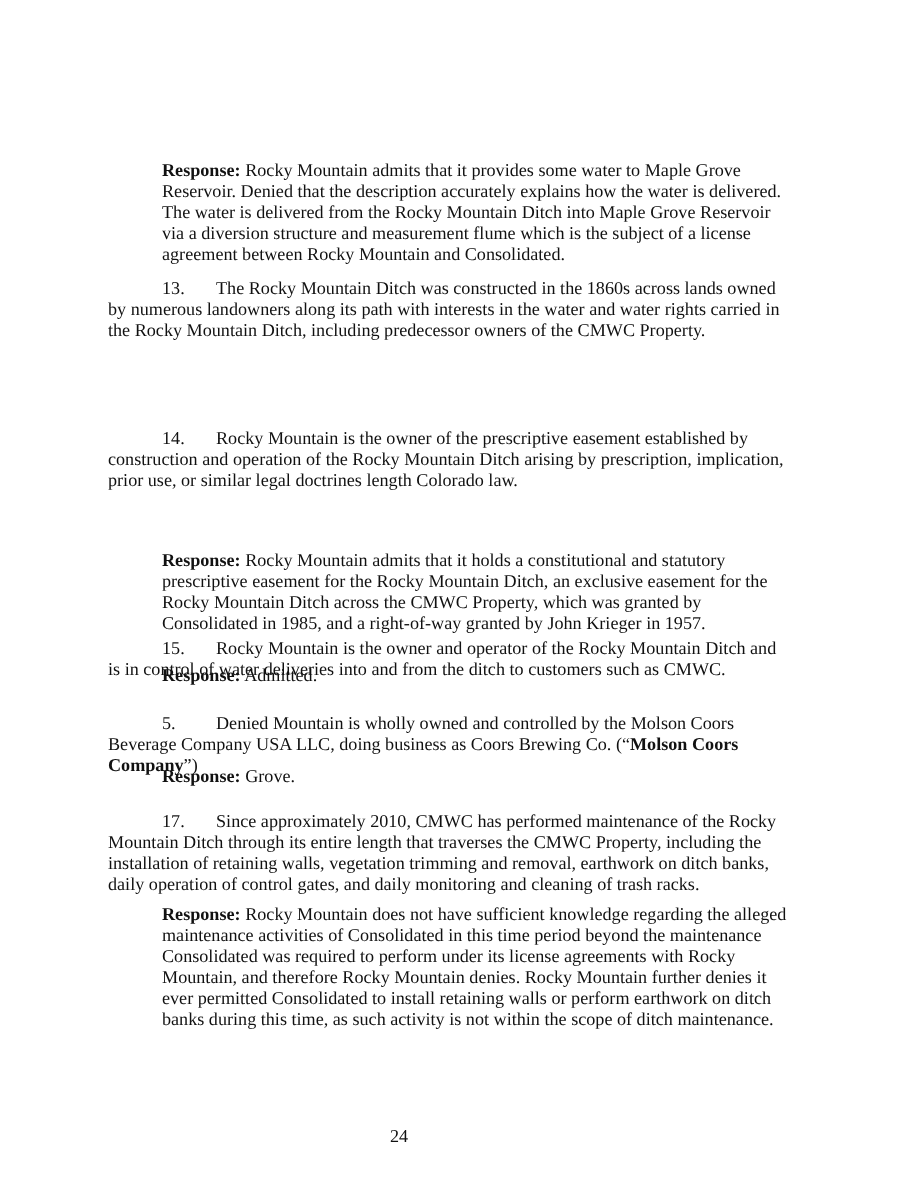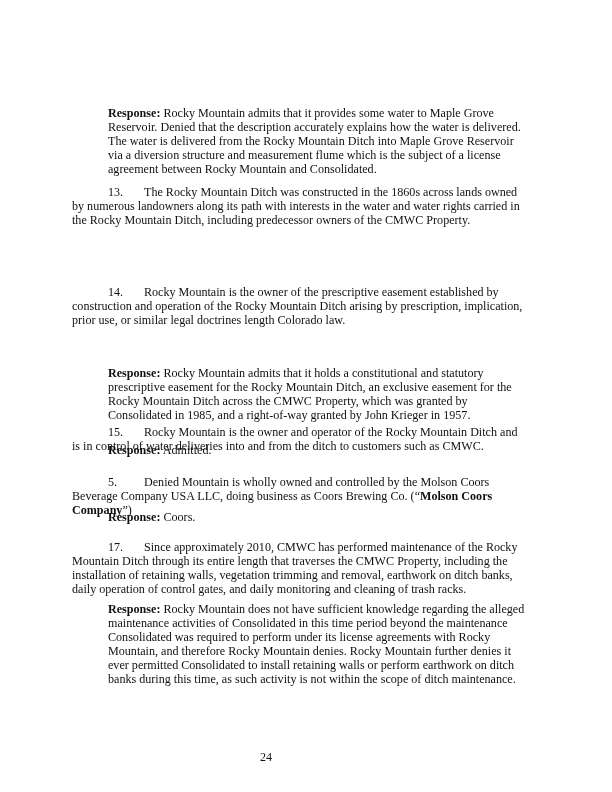--- a/index.html
+++ b/index.html
@@ -36,21 +36,21 @@
   <p class="para" style="top:286px;"><span class="num">14.</span><span>Rocky Mountain is the owner of the prescriptive easement established by construction and operation of the Rocky Mountain Ditch arising by prescription, implication, prior use, or similar legal doctrines length Colorado law.</span></p>
 
   <p class="response" style="top:341px;margin-top:26px;"><b>Response:</b><span> Rocky Mountain admits that it holds a constitutional and statutory prescriptive easement for the Rocky Mountain Ditch, an exclusive easement for the Rocky Mountain Ditch across the CMWC Property, which was granted by Consolidated in 1985, and a right-of-way granted by John Krieger in 1957.</span></p>
 
   <p class="para" style="top:426px;"><span class="num">15.</span><span>Rocky Mountain is the owner and operator of the Rocky Mountain Ditch and is in control of water deliveries into and from the ditch to customers such as CMWC.</span></p>
 
   <p class="response" style="top:444px;"><b>Response:</b><span> Admitted.</span></p>
 
   <p class="para" style="top:476px;"><span class="num">5.</span><span>Denied Mountain is wholly owned and controlled by the Molson Coors Beverage Company USA LLC, doing business as Coors Brewing Co. (“</span><b>Molson Coors Company</b><span>”)</span></p>
 
-  <p class="response" style="top:511px;"><b>Response:</b><span> Coors.</span></p>
+  <p class="response" style="top:511px;"><b>Response:</b><span> Grove.</span></p>
 
   <p class="para" style="top:541px;"><span class="num">17.</span><span>Since approximately 2010, CMWC has performed maintenance of the Rocky Mountain Ditch through its entire length that traverses the CMWC Property, including the installation of retaining walls, vegetation trimming and removal, earthwork on ditch banks, daily operation of control gates, and daily monitoring and cleaning of trash racks.</span></p>
 
   <p class="response" style="top:603px;"><b>Response:</b><span> Rocky Mountain does not have sufficient knowledge regarding the alleged maintenance activities of Consolidated in this time period beyond the maintenance Consolidated was required to perform under its license agreements with Rocky Mountain, and therefore Rocky Mountain denies.  Rocky Mountain further denies it ever permitted Consolidated to install retaining walls or perform earthwork on ditch banks during this time, as such activity is not within the scope of ditch maintenance.</span></p>
 
   <div class="page-number">24</div>
 
 </div>
 
 </body></html>

